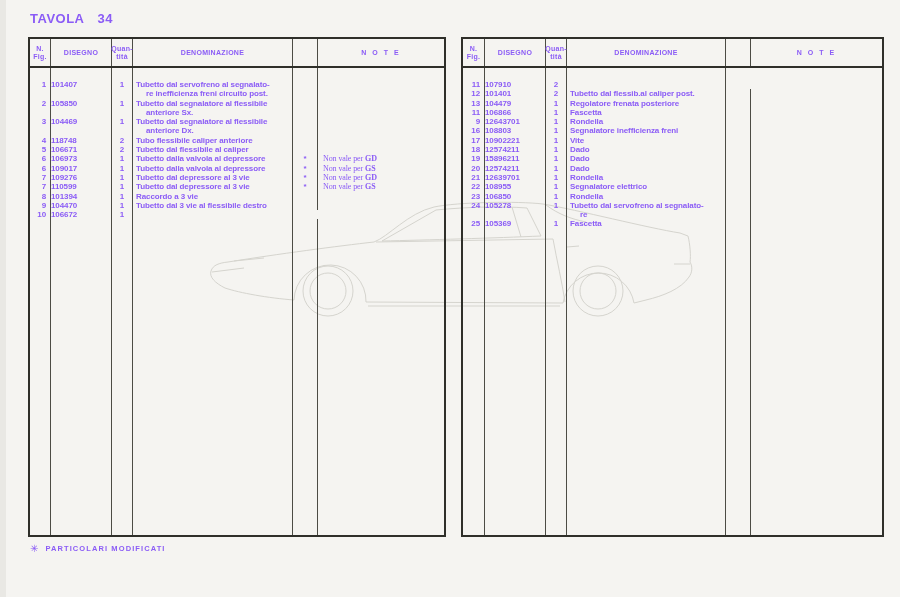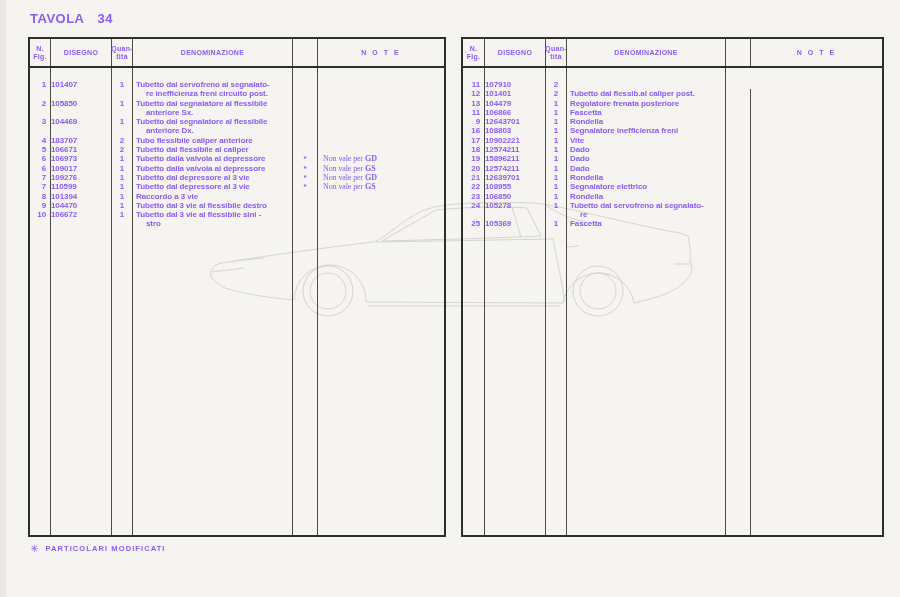--- a/index.html
+++ b/index.html
@@ -115,21 +115,21 @@
           <div class="c qty">1</div>
           <div class="c den">
             <div>Tubetto dal segnalatore al flessibile</div>
             <div class="cont">anteriore Dx.</div>
           </div>
           <div class="c star"></div>
           <div class="c note"></div>
         </div>
         <div class="trow">
           <div class="c fig">4</div>
-          <div class="c dis">183707</div>
+          <div class="c dis">118748</div>
           <div class="c qty">2</div>
           <div class="c den">
             <div>Tubo flessibile caliper anteriore</div>
           </div>
           <div class="c star"></div>
           <div class="c note"></div>
         </div>
         <div class="trow">
           <div class="c fig">5</div>
           <div class="c dis">106671</div>
@@ -197,24 +197,20 @@
           <div class="c den">
             <div>Tubetto dal 3 vie al flessibile destro</div>
           </div>
           <div class="c star"></div>
           <div class="c note"></div>
         </div>
         <div class="trow">
           <div class="c fig">10</div>
           <div class="c dis">106672</div>
           <div class="c qty">1</div>
-          <div class="c den">
-            <div>Tubetto dal 3 vie al flessibile sini -</div>
-            <div class="cont">stro</div>
-          </div>
           <div class="c star"></div>
           <div class="c note"></div>
         </div>
         <div class="trow filler">
           <div class="c fig"></div>
           <div class="c dis"></div>
           <div class="c qty"></div>
           <div class="c den"></div>
           <div class="c star"></div>
           <div class="c note"></div>

